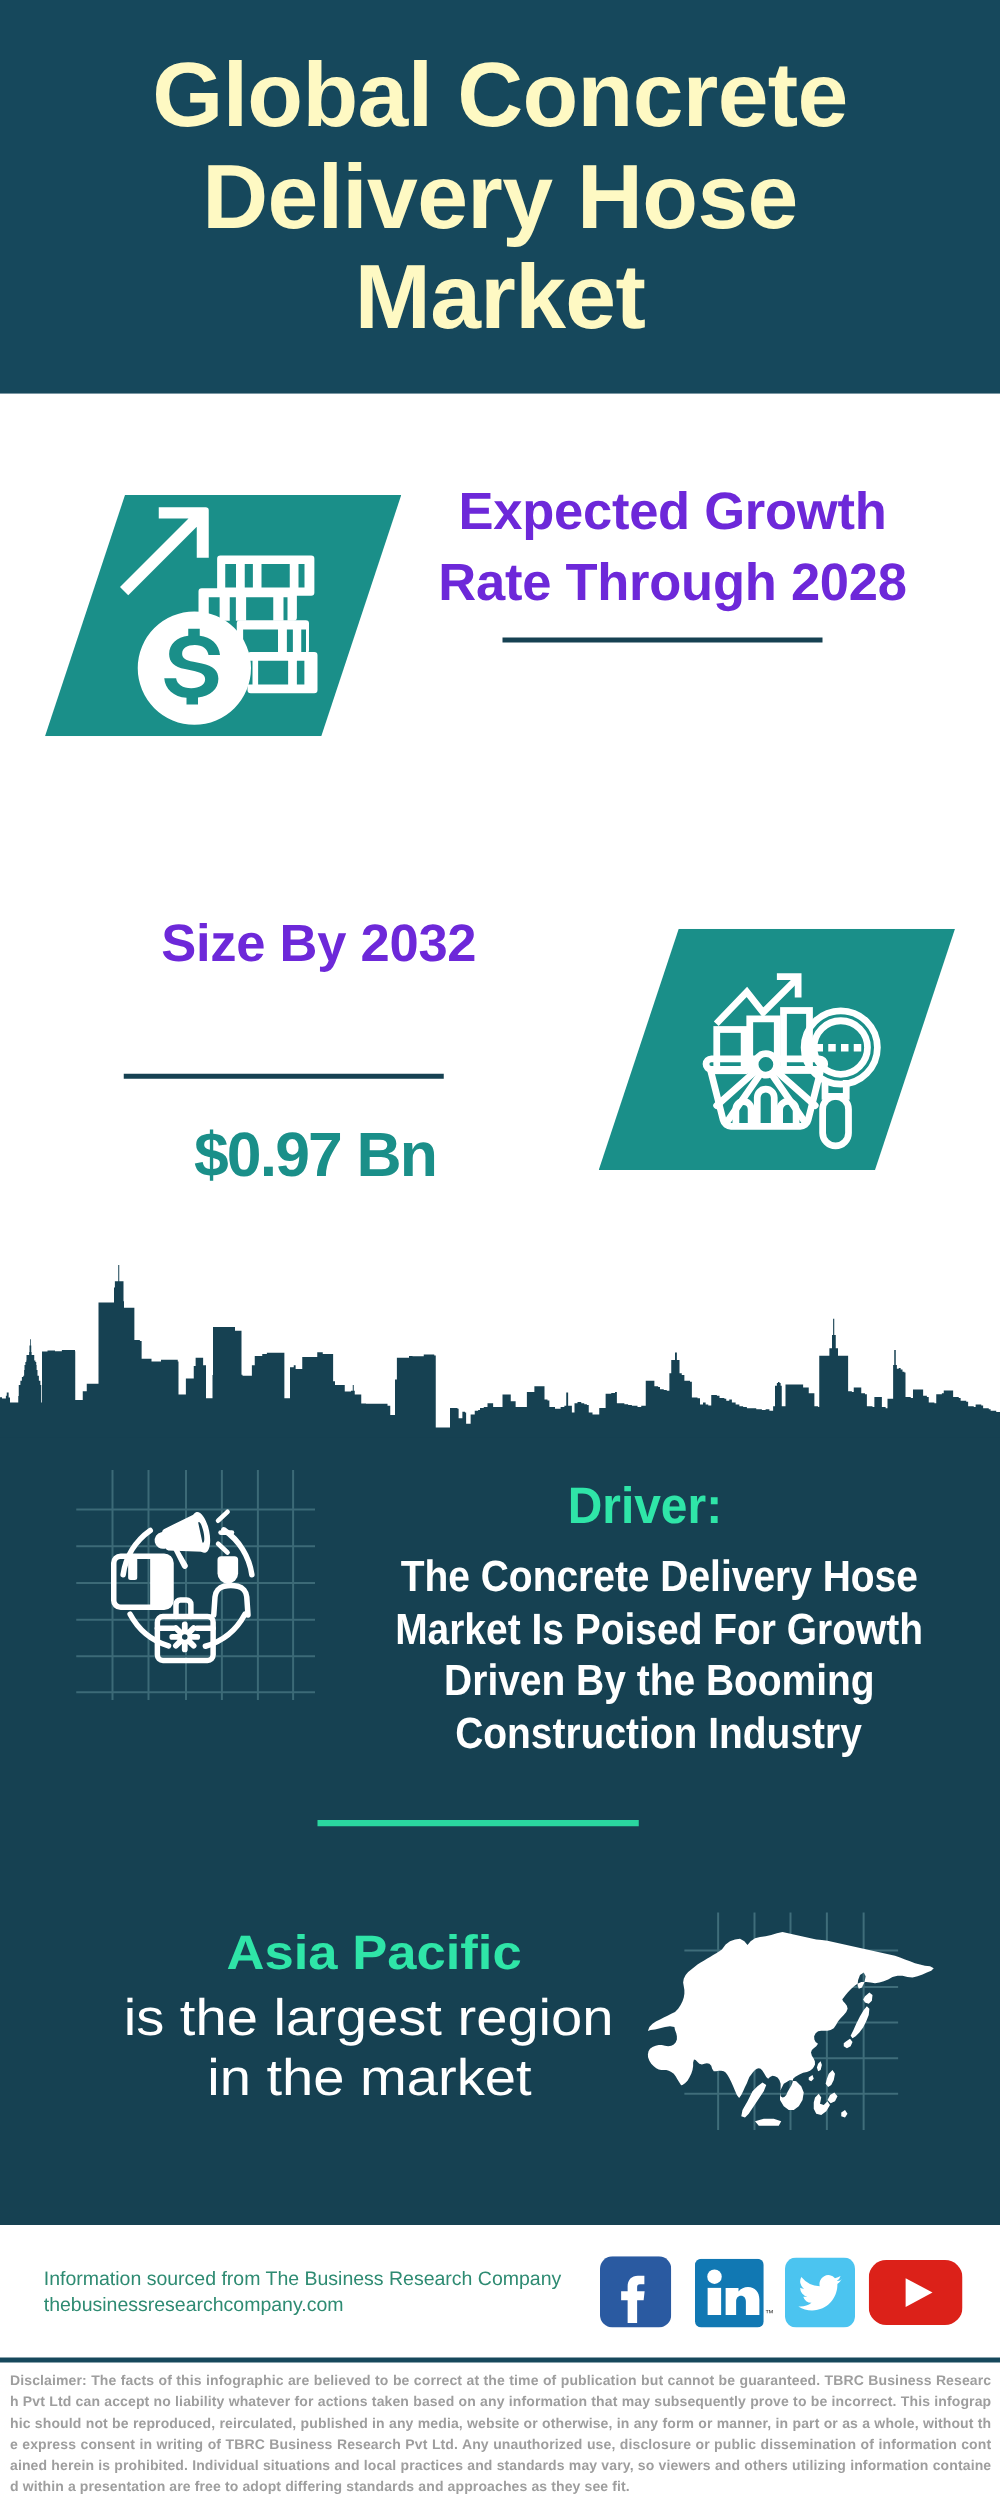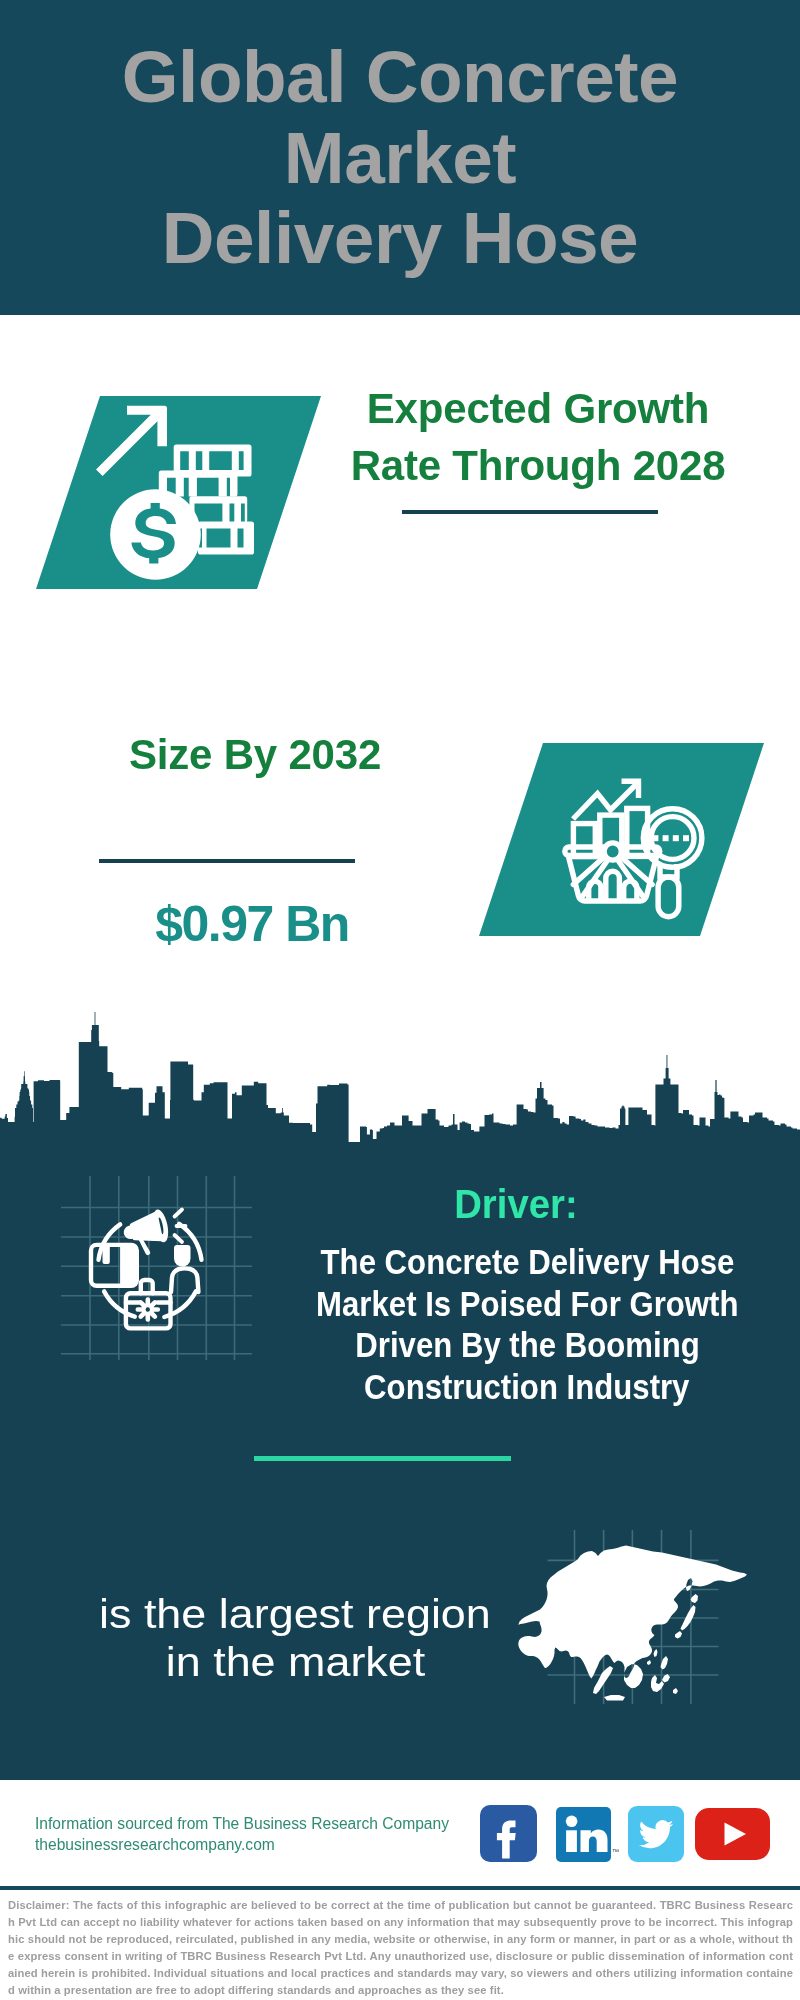--- a/index.html
+++ b/index.html
@@ -1,29 +1,29 @@
 <!DOCTYPE html>
 <html><head>
 <meta charset="utf-8">
 <style>
   html,body{margin:0;padding:0;}
   body{width:800px;height:2000px;background:#ffffff;font-family:"Liberation Sans",sans-serif;overflow:hidden;}
   .page{position:relative;width:800px;height:2000px;background:#ffffff;}
 
   
   .header{position:absolute;left:0;top:0;width:800px;height:315px;background:#16485c;}
-  .header-title{position:absolute;left:0;top:37px;width:800px;text-align:center;color:#a3a3a3;
+  .header-title{position:absolute;left:0;top:37px;width:800px;text-align:center;color:#fef9c3;
     font-size:73px;line-height:80.5px;font-weight:bold;letter-spacing:-0.5px;}
 
   
   .white{position:absolute;left:0;top:315px;width:800px;height:705px;background:#ffffff;}
 
   
   .paral{position:absolute;background:#1a8f89;}
-  .stat-title{position:absolute;text-align:center;color:#15803d;font-weight:bold;font-size:42px;line-height:56.7px;letter-spacing:-0.2px;}
+  .stat-title{position:absolute;text-align:center;color:#6d28d9;font-weight:bold;font-size:42px;line-height:56.7px;letter-spacing:-0.2px;}
   .rule{position:absolute;height:4px;background:#164152;}
   .stat-value{position:absolute;text-align:center;color:#1a8f89;font-weight:bold;letter-spacing:-1px;}
 
   
   .dark{position:absolute;left:0;top:1145px;width:800px;height:635px;background:#164152;}
   .driver-head{position:absolute;left:116px;top:1184px;width:800px;text-align:center;color:#2fe5a8;
     font-size:40.9px;line-height:40.9px;font-weight:bold;}
   .driver-head > span{display:inline-block;white-space:nowrap;transform:scaleX(0.937);}
   .driver-body{position:absolute;left:127px;top:1241px;width:800px;text-align:center;color:#ffffff;
     font-size:35px;line-height:41.5px;font-weight:bold;}
@@ -45,22 +45,22 @@
   .disc{position:absolute;left:8px;top:1897px;width:785px;color:#9e9e9e;font-size:11.2px;line-height:16.9px;text-align:justify;letter-spacing:0.105px;word-break:break-all;font-weight:bold;}
 </style>
 </head>
 <body>
 
 <div class="page">
 
   <div class="header">
     <div class="header-title">
       <div>Global Concrete</div>
+      <div>Delivery Hose</div>
       <div>Market</div>
-      <div>Delivery Hose</div>
     </div>
   </div>
 
   <div class="white">
 
     <div class="paral" style="left:36px;top:81px;width:285px;height:193px;clip-path:polygon(64px 0,285px 0,221px 193px,0 193px);"></div>
     <svg class="icon-money" style="position:absolute;left:96px;top:85px;width:170px;height:190px;" viewBox="0 0 170 190">
       <g fill="#ffffff">
 
         <path d="M31 5.7 H68.5 a2.5 2.5 0 0 1 2.5 2.5 V46.2 H61.4 V21.3 L6.6 76.1 L0 69.5 L54.8 14.8 H31 Z"></path>
@@ -205,20 +205,21 @@
       <line x1="661.5" y1="1530" x2="661.5" y2="1704"></line>
       <line x1="690.9" y1="1530" x2="690.9" y2="1704"></line>
       <line x1="547.5" y1="1560.4" x2="718.5" y2="1560.4"></line>
       <line x1="547.5" y1="1589.5" x2="718.5" y2="1589.5"></line>
       <line x1="547.5" y1="1618" x2="718.5" y2="1618"></line>
       <line x1="547.5" y1="1646.5" x2="718.5" y2="1646.5"></line>
       <line x1="547.5" y1="1675" x2="718.5" y2="1675"></line>
     </g>
     <path fill="#ffffff" fill-rule="evenodd" d="M577.5,1559.5 580.5,1555.5 584,1553 588,1551.5 592,1551 595.5,1553 598,1556 600.5,1553 604,1550.5 608,1549.5 612.5,1549 617,1548 621.5,1546.5 626,1545.6 630.5,1546.5 635,1547.5 639.5,1548.5 644,1549.5 648.5,1550.5 653,1551.5 657.5,1552 662,1552.5 666.5,1553.5 671,1554.5 675.5,1555.5 680,1556.5 684.5,1557.5 689,1558.5 693.5,1559.5 698,1560.5 702.5,1561.5 707,1562.5 711.5,1563.5 716,1564.5 720,1566 724,1567.5 728,1569 732,1570.5 736,1571.5 740,1572.5 744,1573 747,1574.5 745,1576.5 741.5,1578 738,1579.5 734,1581 730,1582 726,1581.5 722,1580.5 718,1580.5 714,1581.5 710.5,1583.5 707,1585 703.5,1586 700,1586.5 696.5,1586 693,1585.5 689,1585.5 686,1587 683.5,1588.8 681,1591 678.5,1593.5 676.5,1596 674.5,1598.5 673.8,1599.4 674.5,1601 676,1602.5 677.5,1604.5 678.1,1606.9 677,1609.5 675,1612 672.5,1614.5 670.5,1617 668.8,1620 667,1622.5 664.5,1624 662,1624.5 659.5,1624.5 657,1624.5 654.5,1625 652.5,1626.5 651.3,1629 651.5,1631.5 652.5,1633.5 654.4,1635 653,1637 651,1638.5 649.5,1640 648.8,1642 649.5,1644.5 650.8,1646.5 651.9,1649 652,1651.5 651,1653.5 650,1655 648,1656.5 645.5,1657.5 642.5,1658.1 639.5,1659.5 636.3,1661.3 634.5,1663 634,1666 633,1668.5 631.5,1671 630,1673.5 629,1676 627.5,1677.5 626,1678 624.5,1677 624,1674 624.5,1670.5 624.5,1667 623.5,1664 622,1662 620,1661 618,1660.5 616,1661.5 614.5,1663 613,1661.5 611.5,1659 610,1656.5 608.5,1655 607,1654.5 605.5,1655 604,1656 602.5,1657.5 601,1659.5 599.5,1661.5 598.5,1664 597.5,1666.5 596,1669.5 594.5,1673 593,1676 591.3,1678.4 589.5,1676 588,1672.5 586.5,1669 585,1665.5 583.5,1662.5 582,1660 580.5,1658 579,1657 577,1656.5 575,1656.5 573,1657 571,1657 569.7,1655 569,1652.5 567.5,1651 565.5,1650.5 563.5,1651 561.5,1651.5 559.5,1651 558,1649.5 556.5,1648 555.2,1647.5 554.5,1650 554.5,1653 554,1656 553,1659 551.5,1662 550,1664.5 548,1666.5 546,1668 544.9,1668.1 543.5,1666 542,1663.5 540.5,1661 539,1659 537,1657.5 535,1656.5 533,1656 531,1656 529,1656 527,1655.5 525,1654.5 523,1653 521,1651 519.5,1648.5 518.5,1646 518.3,1643.5 518.8,1641 520,1639 522,1637.5 524.5,1636.5 527,1636 529.5,1636 532,1636.5 534.5,1637 537,1636.5 539,1635.5 540.5,1634 541.5,1631.5 541.5,1629 541,1626.5 540,1624 539.5,1621.5 536,1621 532,1621.5 528,1622.5 524,1623.5 520.5,1624 518.3,1624.7 519.5,1621.5 522,1619 525,1617 528,1615.5 531,1614 534,1612.5 537,1611 540,1609.5 542.5,1607 544.5,1604 546,1601 547,1598 547.5,1595 547.5,1592 547,1589 546.5,1586 547,1583 548.5,1580 550.5,1577.5 553,1575.5 555.5,1573.5 558,1571.5 560.5,1570 563,1568.5 565.5,1567 568,1565.5 570.5,1564 573,1562.5 575.5,1561 Z M688,1613 691,1608 693.5,1605 695.5,1607 695,1612 693,1617 690.5,1622 687.5,1626 684.5,1629 682,1630.5 680.5,1628.5 682.5,1624.5 685,1619 Z M692,1597 695.5,1594 698,1596 697.5,1600.5 695,1603 692,1602 690.5,1599.5 Z M677,1633 680,1631 682,1633.5 680.5,1637 677.5,1638.5 675,1637 675,1634.5 Z M688,1580 691,1578 692.5,1581 691.5,1586 689.5,1590 687,1591 686,1588 686.5,1584 Z M654.5,1651 656.5,1649 657.5,1652 656.5,1656 654.5,1657 653.5,1654 Z M663,1659 666,1656 668,1659 667,1664 665,1668 662.5,1669.5 660.5,1667 661.5,1663 Z M664,1676 667.5,1674 670,1677 668,1681 664.5,1682.5 662,1680 Z M602,1673 606,1669 610,1666 613,1668 611,1673 607,1679 603,1685 599,1691 596,1694 593,1693 594,1688 598,1681 Z M604,1697 611,1695 619,1695 625,1697 623,1700.5 615,1700.5 607,1700.5 Z M627,1667 632,1664 637,1665 641,1669 643,1674 642,1680 639,1685 635,1688 631,1688 627,1685 624,1680 624,1673 Z M652,1678 655,1675 657,1678 656,1683 659,1684 662,1681 664,1684 661,1689 657,1692 653,1691 651,1687 651,1682 Z M647,1662 650,1660 651,1663 649,1665 647,1664 Z M673,1690 676,1688 678,1691 676,1694 673,1693 Z"></path>
   </svg>
+  <div class="region-name"><span>Asia Pacific</span></div>
   <div class="region-text">
     <div><span>is the largest region</span></div>
     <div><span>in the market</span></div>
   </div>
 
     <svg class="skyline" style="position:absolute;left:0;top:1000px;width:800px;height:150px;" viewBox="0 1000 800 150">
       <path d="M0 1150.0 L0 1117.8 H1.6 V1118.8 H4.7 V1116.5 H5.4 V1114.0 H6.9 V1118.0 H8.0 V1121.9 H14.6 V1116.8 H15.0 V1108.0 H16.3 V1104.5 H17.5 V1101.5 H18.6 V1100.6 H19.3 V1096.0 H19.6 V1092.0 H20.3 V1089.5 H21.0 V1088.3 H21.2 V1084.0 H23.3 V1081.5 H23.6 V1076.3 H24.0 V1071.3 H24.6 V1076.3 H25.0 V1081.5 H25.3 V1084.0 H27.4 V1088.3 H28.3 V1089.5 H29.0 V1092.0 H29.3 V1096.0 H30.0 V1100.6 H31.1 V1104.5 H32.3 V1108.0 H33.0 V1122.0 H33.6 V1081.2 H38.0 V1080.3 H44.0 V1081.0 H49.5 V1080.0 H60.0 V1081.0 H60.2 V1120.0 H66.2 V1113.0 H69.4 V1106.9 H78.8 V1041.9 H91.2 V1030.0 H91.9 V1025.0 H94.6 V1012.0 H95.4 V1025.0 H98.8 V1041.0 H99.2 V1046.2 H107.5 V1071.9 H111.9 V1072.8 H113.3 V1087.0 H121.2 V1089.2 H128.8 V1087.8 H142.2 V1089.2 H142.8 V1115.5 H148.7 V1102.8 H155.0 V1092.7 H156.5 V1086.2 H162.5 V1092.2 H164.8 V1118.5 H170.0 V1100.0 H170.4 V1061.5 H188.0 V1064.5 H193.2 V1099.8 H194.0 V1100.5 H201.5 V1092.2 H203.8 V1084.8 H209.8 V1083.2 H213.5 V1082.2 H227.5 V1118.5 H232.0 V1093.8 H235.0 V1092.2 H236.5 V1095.2 H241.8 V1085.5 H253.8 V1081.8 H258.2 V1083.2 H266.5 V1105.0 H268.0 V1108.0 H275.8 V1113.2 H280.8 V1112.5 H282.2 V1108.0 H283.0 V1112.5 H283.8 V1115.5 H289.0 V1122.7 H292.8 V1123.0 H310.0 V1124.5 H312.2 V1132.0 H316.0 V1103.5 H317.5 V1086.2 H327.2 V1084.8 H330.0 V1085.0 H339.0 V1083.5 H347.4 V1084.4 H348.6 V1142.0 H358.5 H360.0 V1126.4 H366.0 V1127.0 H366.9 V1134.5 H369.0 H369.9 V1129.4 H372.0 V1130.0 H372.9 V1139.0 H375.6 H376.5 V1131.5 H378.9 H379.8 V1128.5 H382.5 V1127.9 H384.0 V1126.4 H387.0 V1125.5 H388.5 H390.0 V1122.5 H393.0 H394.5 V1125.5 H400.5 H402.0 V1115.6 H407.4 H408.6 V1121.0 H411.0 H412.5 V1125.5 H420.0 H421.5 V1113.5 H426.0 H427.5 V1109.0 H434.4 H435.6 V1119.5 H438.0 V1120.4 H439.5 V1125.5 H444.0 V1127.0 H447.0 H448.5 V1125.6 H451.5 V1124.5 H453.0 V1114.0 H454.5 V1124.6 H457.5 V1130.0 H459.6 V1122.5 H462.0 V1121.6 H465.0 V1122.5 H467.4 V1123.4 H469.5 V1124.0 H471.0 V1130.0 H474.0 V1131.5 H477.6 H479.4 V1126.4 H483.0 H484.5 V1115.0 H487.5 H489.0 V1114.4 H492.0 V1113.5 H493.5 V1122.5 H498.0 H499.5 V1123.4 H502.5 V1124.0 H505.5 V1124.6 H510.0 V1125.5 H511.5 H513.0 V1124.6 H515.4 H516.6 V1104.5 H522.0 H523.5 V1109.0 H526.5 V1109.6 H528.0 V1111.4 H531.0 V1112.0 H533.4 V1112.6 H535.5 V1098.5 H537.0 V1088.0 H540.0 V1082.0 H541.5 V1088.0 H543.6 V1098.5 H545.4 V1100.0 H547.5 V1104.5 H552.0 V1105.4 H553.5 V1118.0 H558.0 V1118.6 H560.0 V1123.5 H562.4 V1122.0 H564.5 V1123.5 H566.6 V1124.4 H569.0 V1116.0 H573.5 V1116.6 H575.6 V1118.4 H579.5 V1119.0 H581.0 V1120.5 H583.4 V1119.6 H585.5 V1122.0 H588.5 V1123.5 H591.5 V1125.0 H594.5 V1125.6 H597.5 V1126.5 H602.0 H605.0 V1127.4 H609.5 V1128.0 H612.5 V1127.4 H615.5 V1128.6 H618.5 V1125.0 H620.0 V1108.5 H621.5 V1106.4 H622.4 V1105.5 H623.6 V1106.4 H624.5 V1108.5 H625.4 V1125.0 H627.5 H628.4 V1107.6 H641.0 H642.5 V1110.0 H645.5 H647.0 V1114.5 H650.0 H651.5 V1125.0 H654.5 V1125.6 H655.4 V1084.5 H662.0 H663.5 V1078.5 H665.6 V1068.0 H666.5 V1055.0 H667.4 V1068.0 H668.6 V1078.5 H670.4 V1084.5 H677.0 H678.5 V1113.0 H681.5 V1113.6 H683.0 V1110.0 H687.5 H689.0 V1114.5 H692.0 V1115.4 H693.5 V1125.0 H698.0 V1125.6 H699.5 V1117.5 H704.0 H705.5 V1125.6 H708.5 V1126.5 H710.0 V1119.0 H713.0 H714.5 V1092.0 H715.4 V1080.0 H716.6 V1092.0 H717.5 V1095.0 H719.0 V1094.4 H720.5 V1095.6 H722.0 V1097.4 H723.5 V1098.0 H724.4 V1117.5 H728.6 V1118.4 H730.4 V1111.5 H737.0 H738.5 V1116.6 H741.5 V1117.5 H743.0 V1122.0 H747.5 V1122.6 H749.0 V1115.4 H753.5 V1114.5 H755.0 V1112.4 H761.0 H762.5 V1117.5 H767.0 V1118.4 H768.5 V1120.5 H773.0 V1121.4 H774.5 V1125.0 H779.0 V1125.6 H780.5 V1123.5 H785.0 V1124.4 H786.5 V1126.5 H791.0 V1127.4 H792.5 V1128.6 H797.0 V1129.5 H800.0 V1130.4 H800 V1150.0 Z" fill="#164152"></path>
     </svg>
   <div class="footer"></div>
   <div class="src-text" style="left:35px;top:1813px;">Information sourced from The Business Research Company</div>

